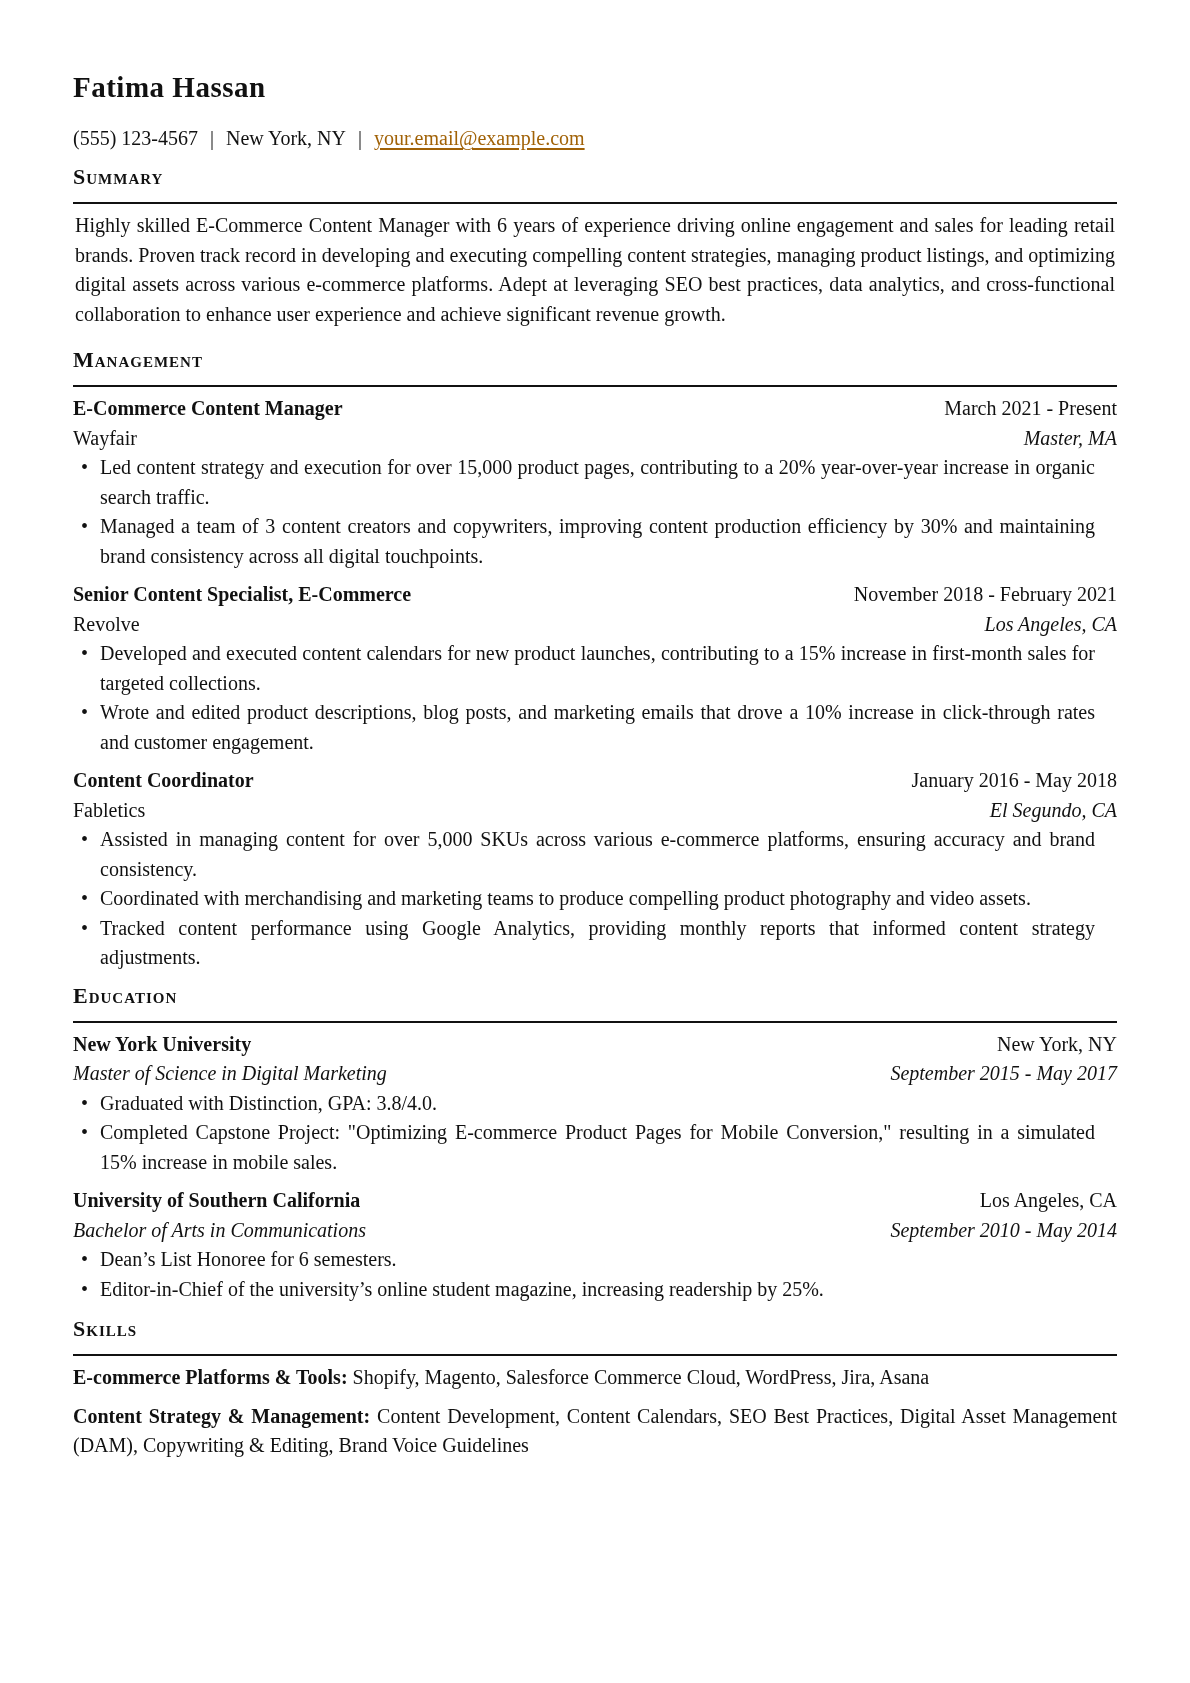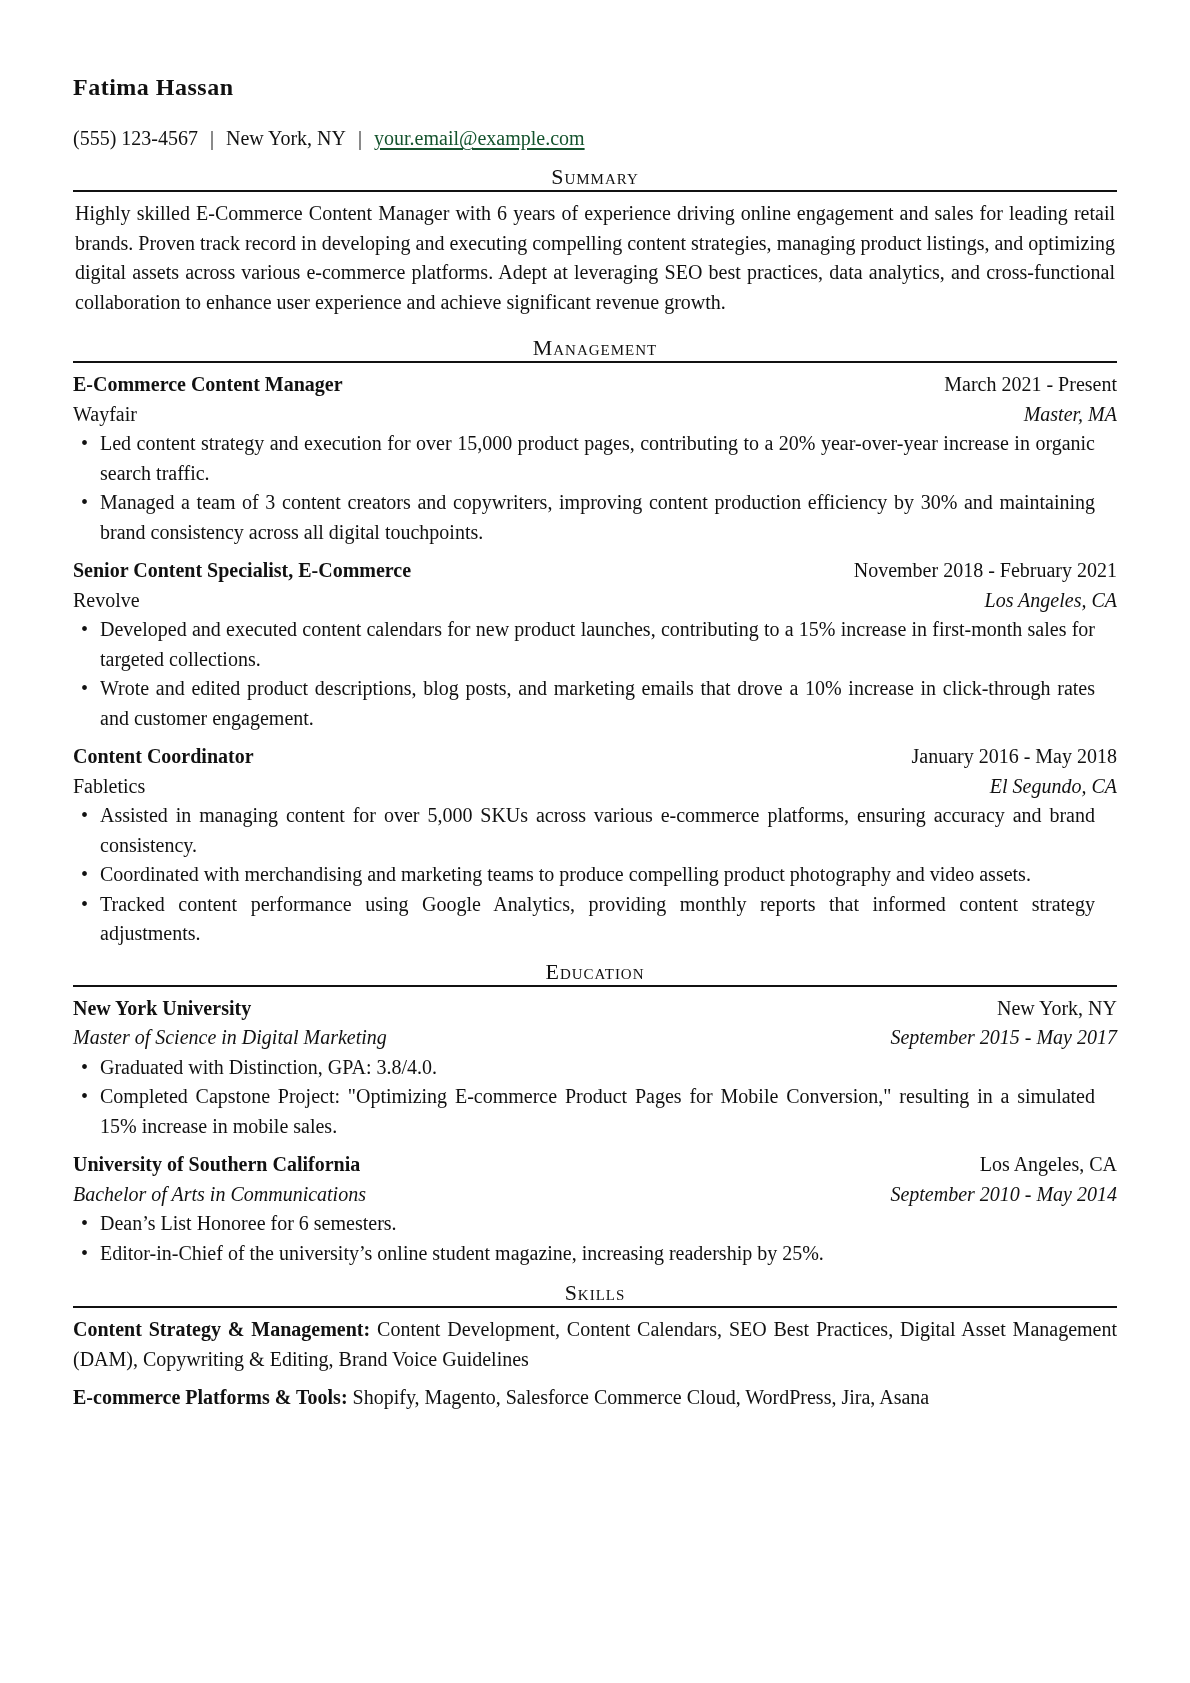--- a/index.html
+++ b/index.html
@@ -2,28 +2,28 @@
 <html><head>
 <meta charset="utf-8">
 <style>
   html, body { margin: 0; padding: 0; background: #ffffff; }
   body {
     width: 1190px; height: 1683px; overflow: hidden;
     font-family: "Liberation Serif", "DejaVu Serif", serif;
     color: #111111;
   }
   .page { position: relative; padding: 64px 73px 0 73px; width: 1044px; }
-  .name { font-size: 24px; font-weight: bold; letter-spacing: 0.5px; line-height: 46px; margin: 0; }
+  .name { font-size: 29px; font-weight: bold; letter-spacing: 0.5px; line-height: 46px; margin: 0; }
   .contact { font-size: 20px; line-height: 28px; margin-top: 14px; }
   .contact .sep { margin: 0 12px; }
-  .contact .email { color: #14532d; text-decoration: underline; text-underline-offset: 3px; }
+  .contact .email { color: #a16207; text-decoration: underline; text-underline-offset: 3px; }
   .section { margin-top: 14px; }
   .section-title {
-    font-size: 22px; font-weight: normal; font-variant: small-caps; letter-spacing: 1px;
-    line-height: 26px; padding-bottom: 0; border-bottom: 2px solid #111; margin: 0 0 7px 0; text-align: center;
+    font-size: 22px; font-weight: bold; font-variant: small-caps; letter-spacing: 1px;
+    line-height: 26px; padding-bottom: 12px; border-bottom: 2px solid #111; margin: 0 0 7px 0;
   }
   .para { font-size: 20px; line-height: 29.5px; text-align: justify; margin: 2px; }
   .entry { margin-bottom: 9px; }
   .row { display: flex; justify-content: space-between; font-size: 20px; line-height: 29.5px; }
   .row .b { font-weight: bold; }
   .row .i { font-style: italic; }
   ul.bullets { list-style: none; margin: 0; padding: 0; }
   ul.bullets li { position: relative; padding-left: 27px; font-size: 20px; line-height: 29.5px; text-align: justify; padding-right: 22px; }
   ul.bullets li .dot { position: absolute; left: 8px; top: 0; }
   .skill { font-size: 20px; line-height: 29.5px; margin: 0 0 9px 0; }
@@ -123,17 +123,17 @@
         </div>
       <ul class="bullets">
         <li><span class="dot">•</span><span>Dean’s List Honoree for 6 semesters.</span></li>
         <li><span class="dot">•</span><span>Editor-in-Chief of the university’s online student magazine, increasing readership by 25%.</span></li>
       </ul>
     </div>
   </div>
 
   <div class="section" style="margin-top:12px;">
     <h2 class="section-title">Skills</h2>
+    <p class="skill para"><span class="b">E-commerce Platforms &amp; Tools:</span> <span>Shopify, Magento, Salesforce Commerce Cloud, WordPress, Jira, Asana</span></p>
     <p class="skill para"><span class="b">Content Strategy &amp; Management:</span> <span>Content Development, Content Calendars, SEO Best Practices, Digital Asset Management (DAM), Copywriting &amp; Editing, Brand Voice Guidelines</span></p>
-    <p class="skill para"><span class="b">E-commerce Platforms &amp; Tools:</span> <span>Shopify, Magento, Salesforce Commerce Cloud, WordPress, Jira, Asana</span></p>
   </div>
 
 </div>
 
 </body></html>

